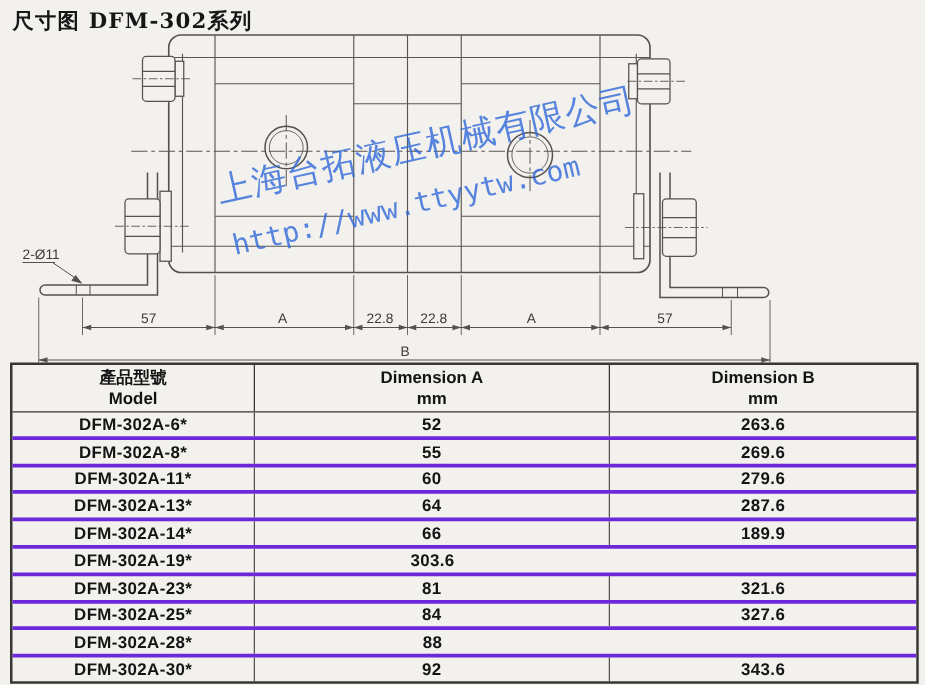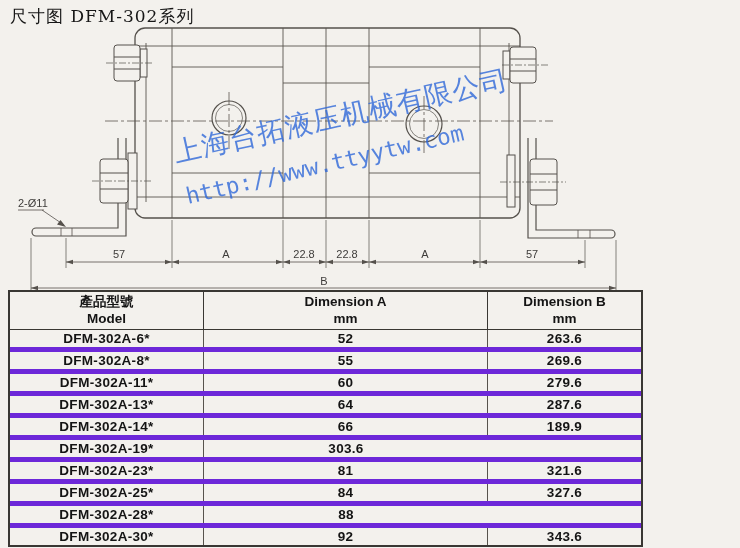--- a/index.html
+++ b/index.html
@@ -2,35 +2,35 @@
 <html><head>
 <meta charset="utf-8">
 <style>
   html,body{margin:0;padding:0;background:#e8e6e2;}
   .page{
     position:relative;width:740px;height:548px;background:#f3f1ed;
     font-family:"Liberation Sans",sans-serif;overflow:hidden;
   }
   .title{
     position:absolute;left:10px;top:5px;font-family:"DejaVu Serif",serif;
-    font-size:17px;font-weight:400;color:#161616;letter-spacing:1px;white-space:pre;
+    font-size:17px;font-weight:700;color:#161616;letter-spacing:1px;white-space:pre;
   }
   svg.drawing{position:absolute;left:0;top:0;}
   
   .spec-table{
-    position:absolute;left:8px;top:290px;width:635px;height:257px;
+    position:absolute;left:8px;top:290px;width:727px;height:257px;
     border:2px solid #393733;box-sizing:border-box;display:flex;flex-direction:column;
     color:#141414;background:transparent;
   }
   .thead{display:grid;grid-template-columns:194px 284px 1fr;height:37px;border-bottom:1.5px solid #393733;}
   .th{border-right:1px solid #393733;display:flex;flex-direction:column;align-items:center;justify-content:center;
       font-weight:bold;font-size:13.5px;line-height:1.25;}
   .th:last-child{border-right:none;}
   .tbody{display:flex;flex-direction:column;flex:1;}
-  .tr{display:grid;grid-template-columns:194px 284px 1fr;flex:1;border-bottom:5px solid #6d28d9;}
+  .tr{display:grid;grid-template-columns:194px 284px 1fr;flex:1;border-bottom:3px solid #6d28d9;}
   .tr:last-child{border-bottom:none;}
   .td{border-right:1px solid #57534d;display:flex;align-items:center;justify-content:center;
       font-size:13.5px;font-weight:600;letter-spacing:.3px;}
   .td:last-child{border-right:none;}
 </style>
 </head>
 <body>
 
 <div class="page">
 

